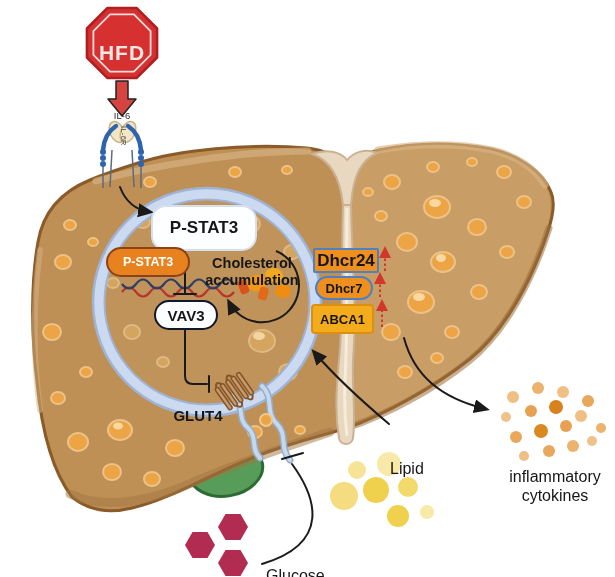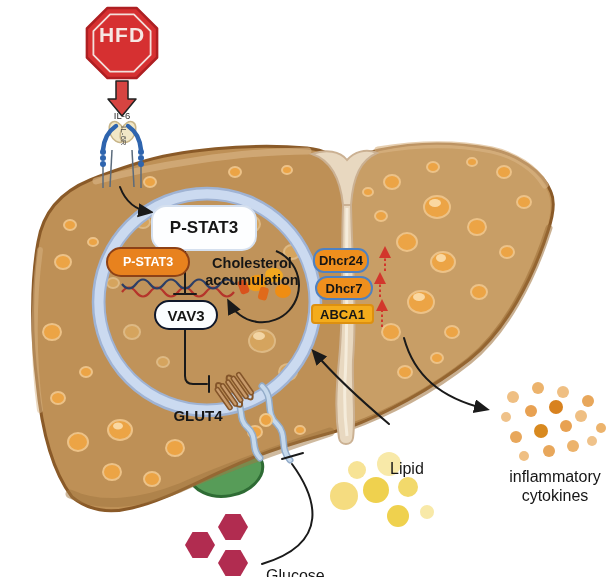--- a/index.html
+++ b/index.html
@@ -3,38 +3,38 @@
 <meta charset="utf-8">
 <style>
   html,body{margin:0;padding:0;background:#fff;}
   #stage{
     position:relative;width:615px;height:577px;background:#ffffff;overflow:hidden;
     font-family:"Liberation Sans","DejaVu Sans",sans-serif;color:#161616;
   }
   #art{position:absolute;left:0;top:0;}
   .lbl{position:absolute;white-space:nowrap;}
   
-  .hfd-text{left:82px;top:22px;width:80px;height:26px;line-height:26px;
+  .hfd-text{left:82px;top:40px;width:80px;height:26px;line-height:26px;
     font-size:21px;font-weight:bold;color:#F6E7E3;letter-spacing:1px;text-align:center;}
   .il6-text{left:103px;top:110px;width:38px;font-size:9.5px;color:#2b2b2b;text-align:center;}
   .il6r-text{left:119px;top:126px;height:38px;font-size:7.5px;color:#4a4a4a;
     writing-mode:vertical-rl;letter-spacing:.3px;}
   
   .box{position:absolute;display:flex;align-items:center;justify-content:center;box-sizing:border-box;}
   .pstat3-box{left:151px;top:205px;width:106px;height:46px;background:#FDFEFF;
     border:2px solid #D5E0EF;border-radius:15px;font-size:17px;font-weight:bold;}
   .pstat3-tag{left:106px;top:247px;width:84px;height:30px;background:#E8821E;
     border:2px solid #8D4116;border-radius:15px;font-size:12.5px;font-weight:bold;color:#fff;}
   .vav3-pill{left:154px;top:300px;width:64px;height:30px;background:#FBFDFF;
     border:2px solid #0f172a;border-radius:16px;font-size:15px;font-weight:bold;}
-  .dhcr24-pill{left:313px;top:248px;width:56px;height:25px;background:#EF8F1D;
-    border:2.5px solid #4E81C2;border-radius:11px;font-size:13px;font-weight:bold;}
+  .dhcr24-pill{left:313px;top:248px;width:66px;height:25px;background:#EF8F1D;
+    border:2.5px solid #4E81C2;border-radius:2px;font-size:17px;font-weight:bold;}
   .dhcr7-pill{left:315px;top:276px;width:58px;height:24px;background:#EF8F1D;
     border:2.5px solid #4E81C2;border-radius:12px;font-size:13px;font-weight:bold;}
-  .abca1-rect{left:311px;top:304px;width:63px;height:20px;background:#F4AC1C;
+  .abca1-rect{left:311px;top:304px;width:63px;height:30px;background:#F4AC1C;
     border:2px solid #DD9010;border-radius:4px;font-size:13px;font-weight:bold;}
   .chol-text{left:196px;top:255px;width:112px;font-size:14.5px;font-weight:600;
     line-height:17px;text-align:center;white-space:normal;}
   .glut4-text{left:168px;top:391px;width:60px;font-size:15px;font-weight:bold;text-align:center;margin-top:16px;}
   .lipid-text{left:390px;top:424px;width:60px;font-size:16px;margin-top:36px;}
   .glucose-text{left:266px;top:550px;width:90px;font-size:16px;margin-top:17px;}
   .cyto-text{left:498px;top:467px;width:114px;font-size:16px;line-height:19px;
     text-align:center;white-space:normal;}
 </style>
 </head>

